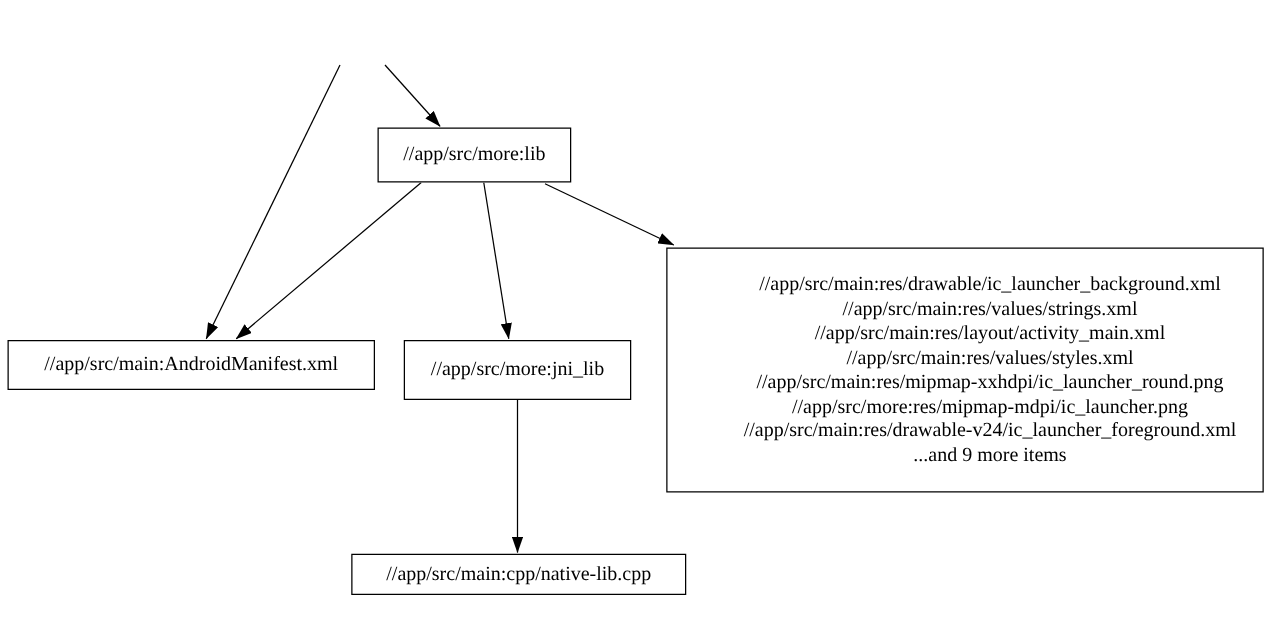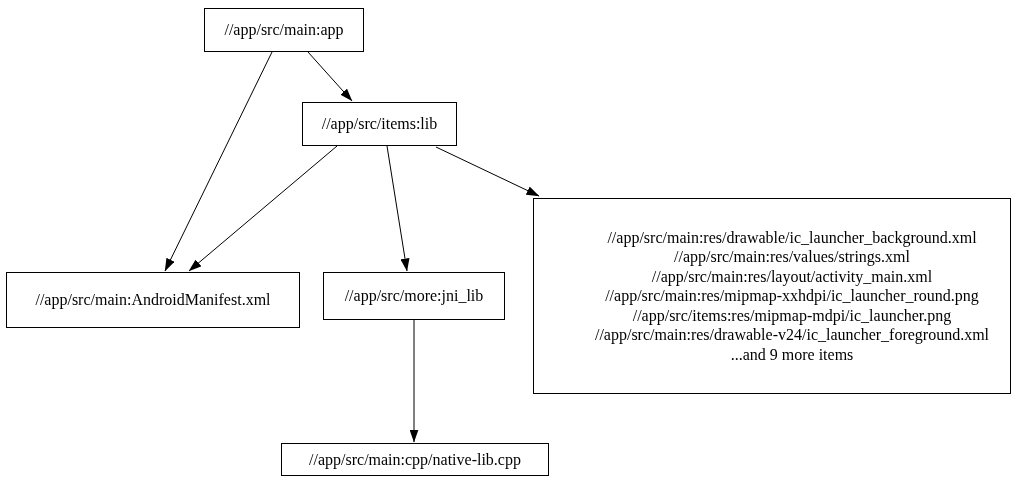--- a/index.html
+++ b/index.html
@@ -57,42 +57,40 @@
       </marker>
     </defs>
     <line x1="272" y1="52" x2="165" y2="271" stroke="#000000" stroke-width="1" marker-end="url(#arrow)"></line>
     <line x1="308" y1="52" x2="352" y2="101" stroke="#000000" stroke-width="1" marker-end="url(#arrow)"></line>
     <line x1="337" y1="146" x2="189" y2="271" stroke="#000000" stroke-width="1" marker-end="url(#arrow)"></line>
     <line x1="387" y1="146" x2="407" y2="271" stroke="#000000" stroke-width="1" marker-end="url(#arrow)"></line>
     <line x1="436" y1="147" x2="539" y2="196" stroke="#000000" stroke-width="1" marker-end="url(#arrow)"></line>
     <line x1="414" y1="320" x2="414" y2="442" stroke="#000000" stroke-width="1" marker-end="url(#arrow)"></line>
   </svg>
 
-  <div class="node" style="left:204px; top:8px; width:160px; height:44px;">
-    <span>//app/src/main:app</span>
+
+  <div class="node" style="left:302px; top:102px; width:155px; height:44px;">
+    <span>//app/src/more:lib</span>
   </div>
 
-  <div class="node" style="left:302px; top:102px; width:155px; height:44px;">
-    <span>//app/src/items:lib</span>
-  </div>
-
-  <div class="node" style="left:6px; top:272px; width:294px; height:56px;">
+  <div class="node" style="left:6px; top:272px; width:294px; height:40px;">
     <span>//app/src/main:AndroidManifest.xml</span>
   </div>
 
   <div class="node" style="left:323px; top:272px; width:182px; height:48px;">
     <span>//app/src/more:jni_lib</span>
   </div>
 
   <div class="node multi" style="left:533px; top:198px; width:478px; height:196px;">
     <div class="line">//app/src/main:res/drawable/ic_launcher_background.xml</div>
     <div class="line">//app/src/main:res/values/strings.xml</div>
     <div class="line">//app/src/main:res/layout/activity_main.xml</div>
+    <div class="line">//app/src/main:res/values/styles.xml</div>
     <div class="line">//app/src/main:res/mipmap-xxhdpi/ic_launcher_round.png</div>
-    <div class="line">//app/src/items:res/mipmap-mdpi/ic_launcher.png</div>
+    <div class="line">//app/src/more:res/mipmap-mdpi/ic_launcher.png</div>
     <div class="line">//app/src/main:res/drawable-v24/ic_launcher_foreground.xml</div>
     <div class="line">...and 9 more items</div>
   </div>
 
   <div class="node" style="left:281px; top:443px; width:268px; height:33px;">
     <span>//app/src/main:cpp/native-lib.cpp</span>
   </div>
 
 </div>
 

